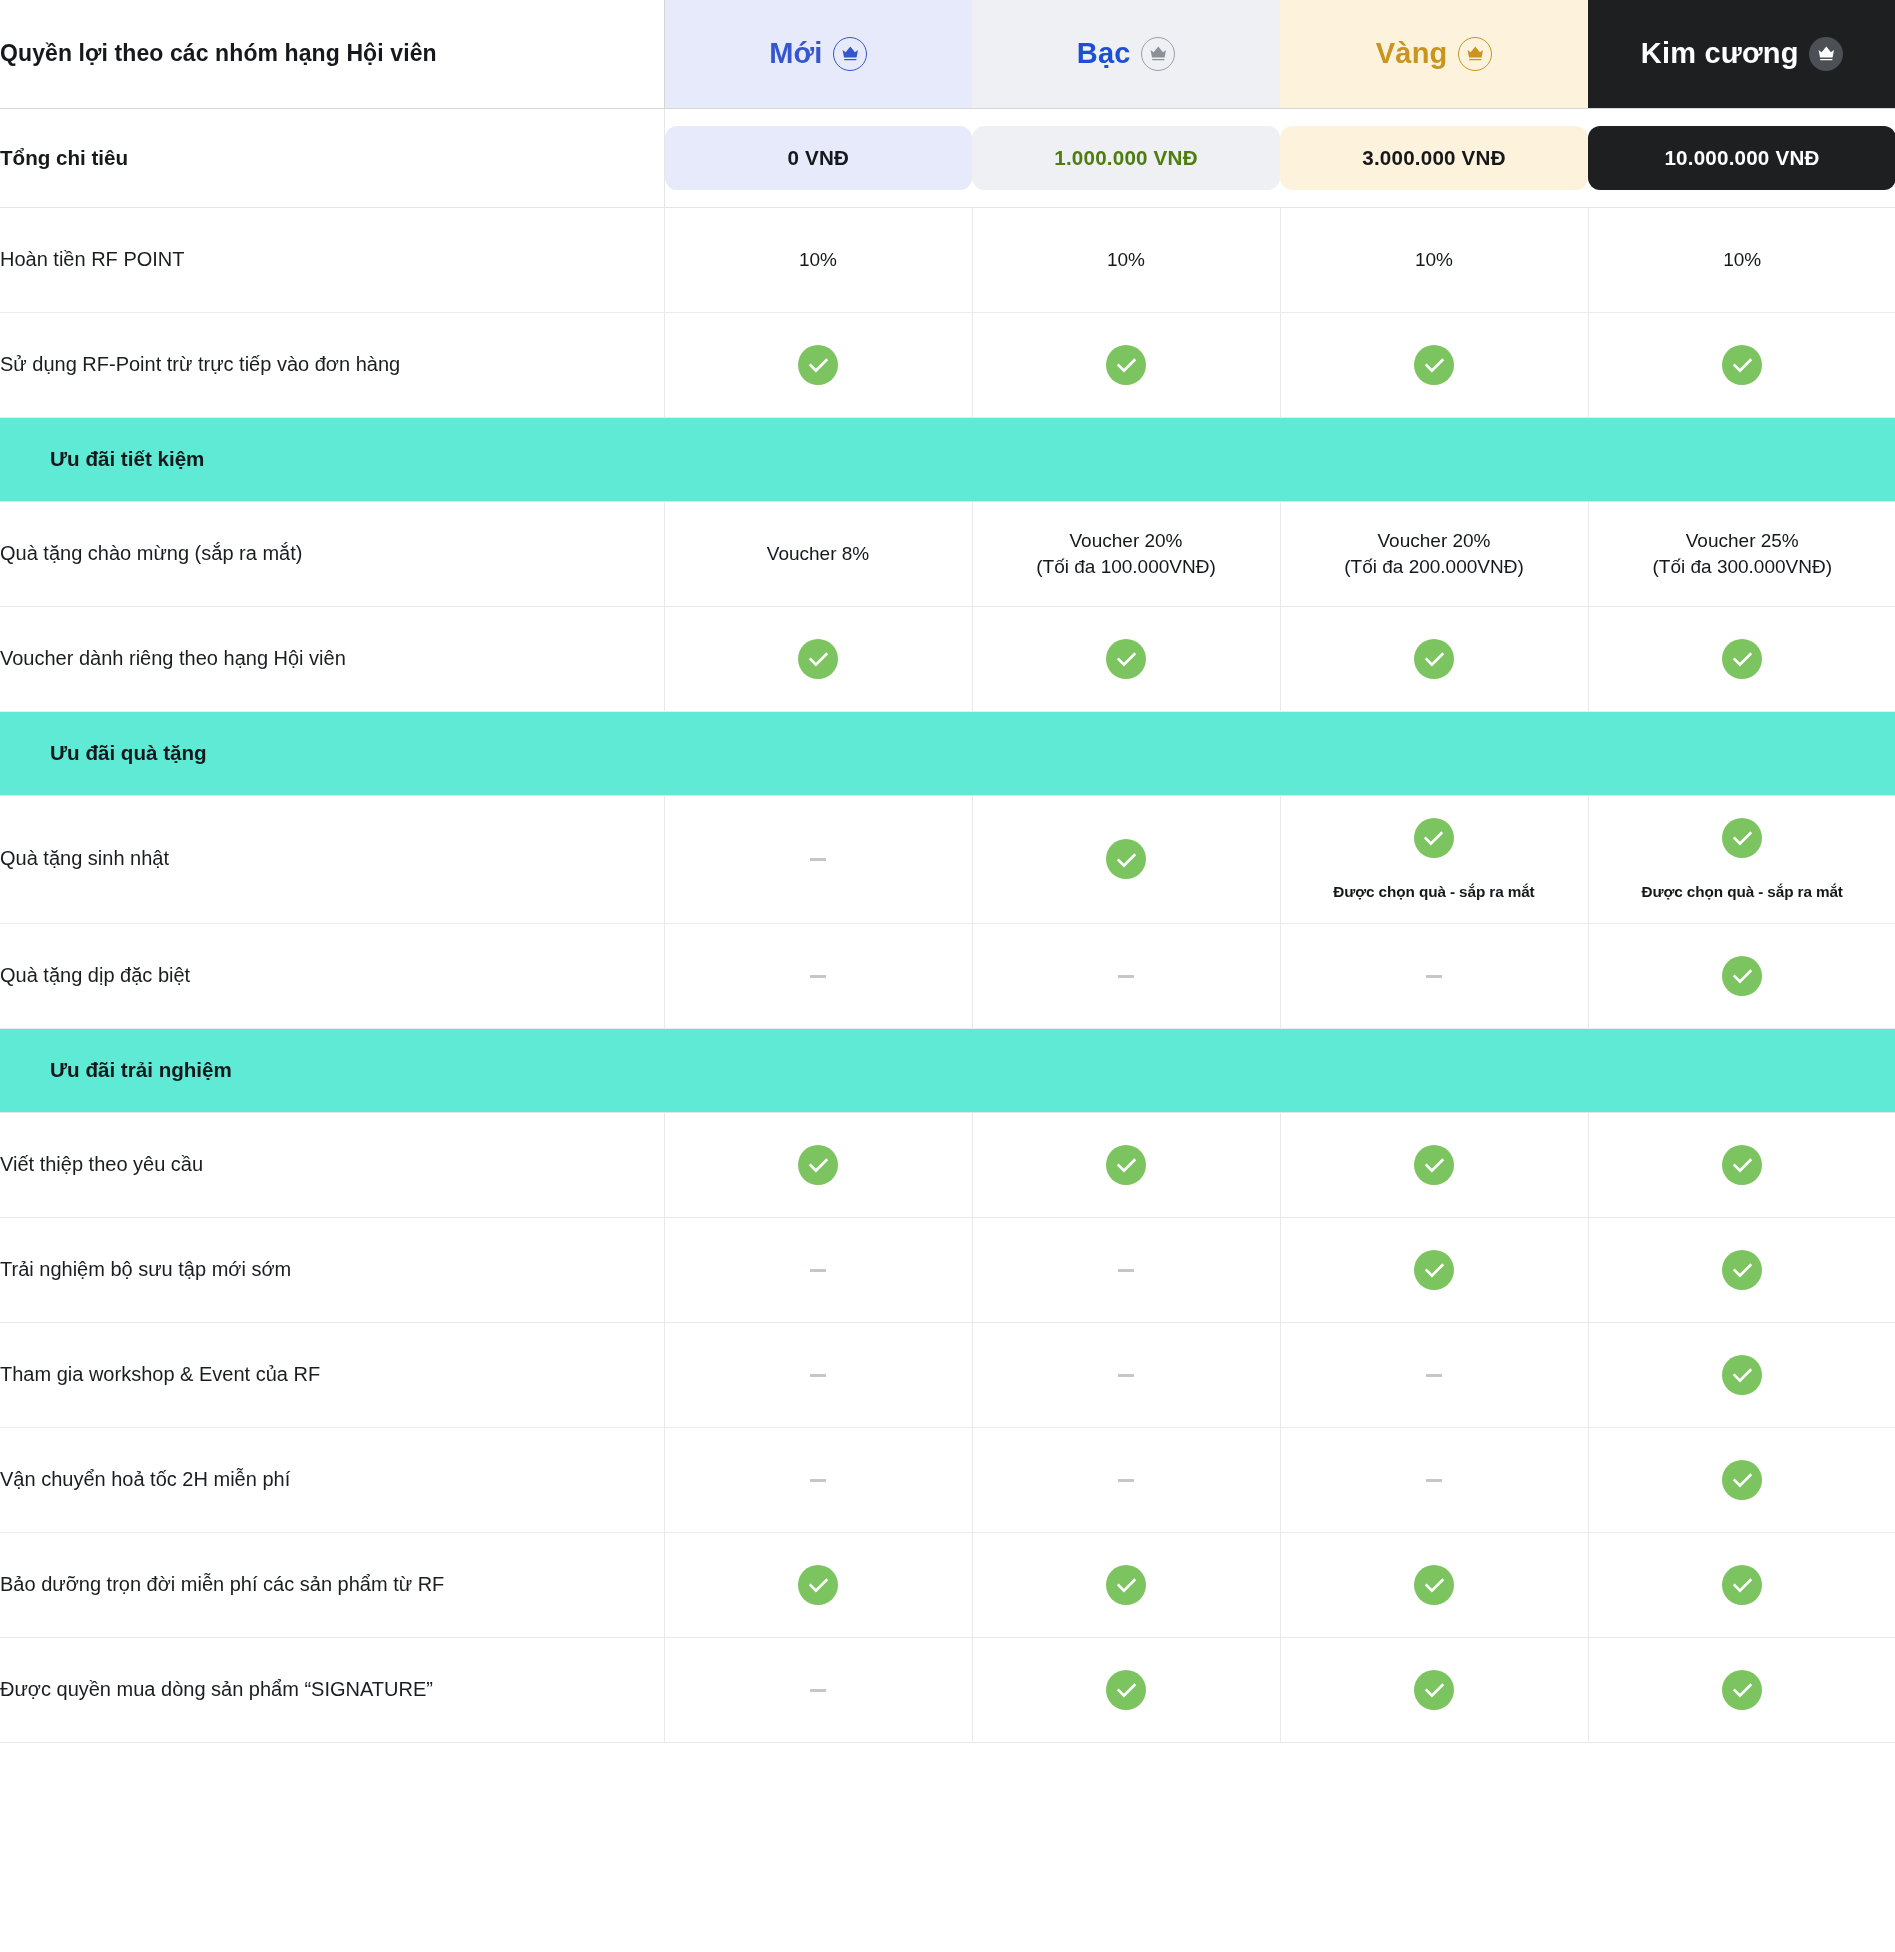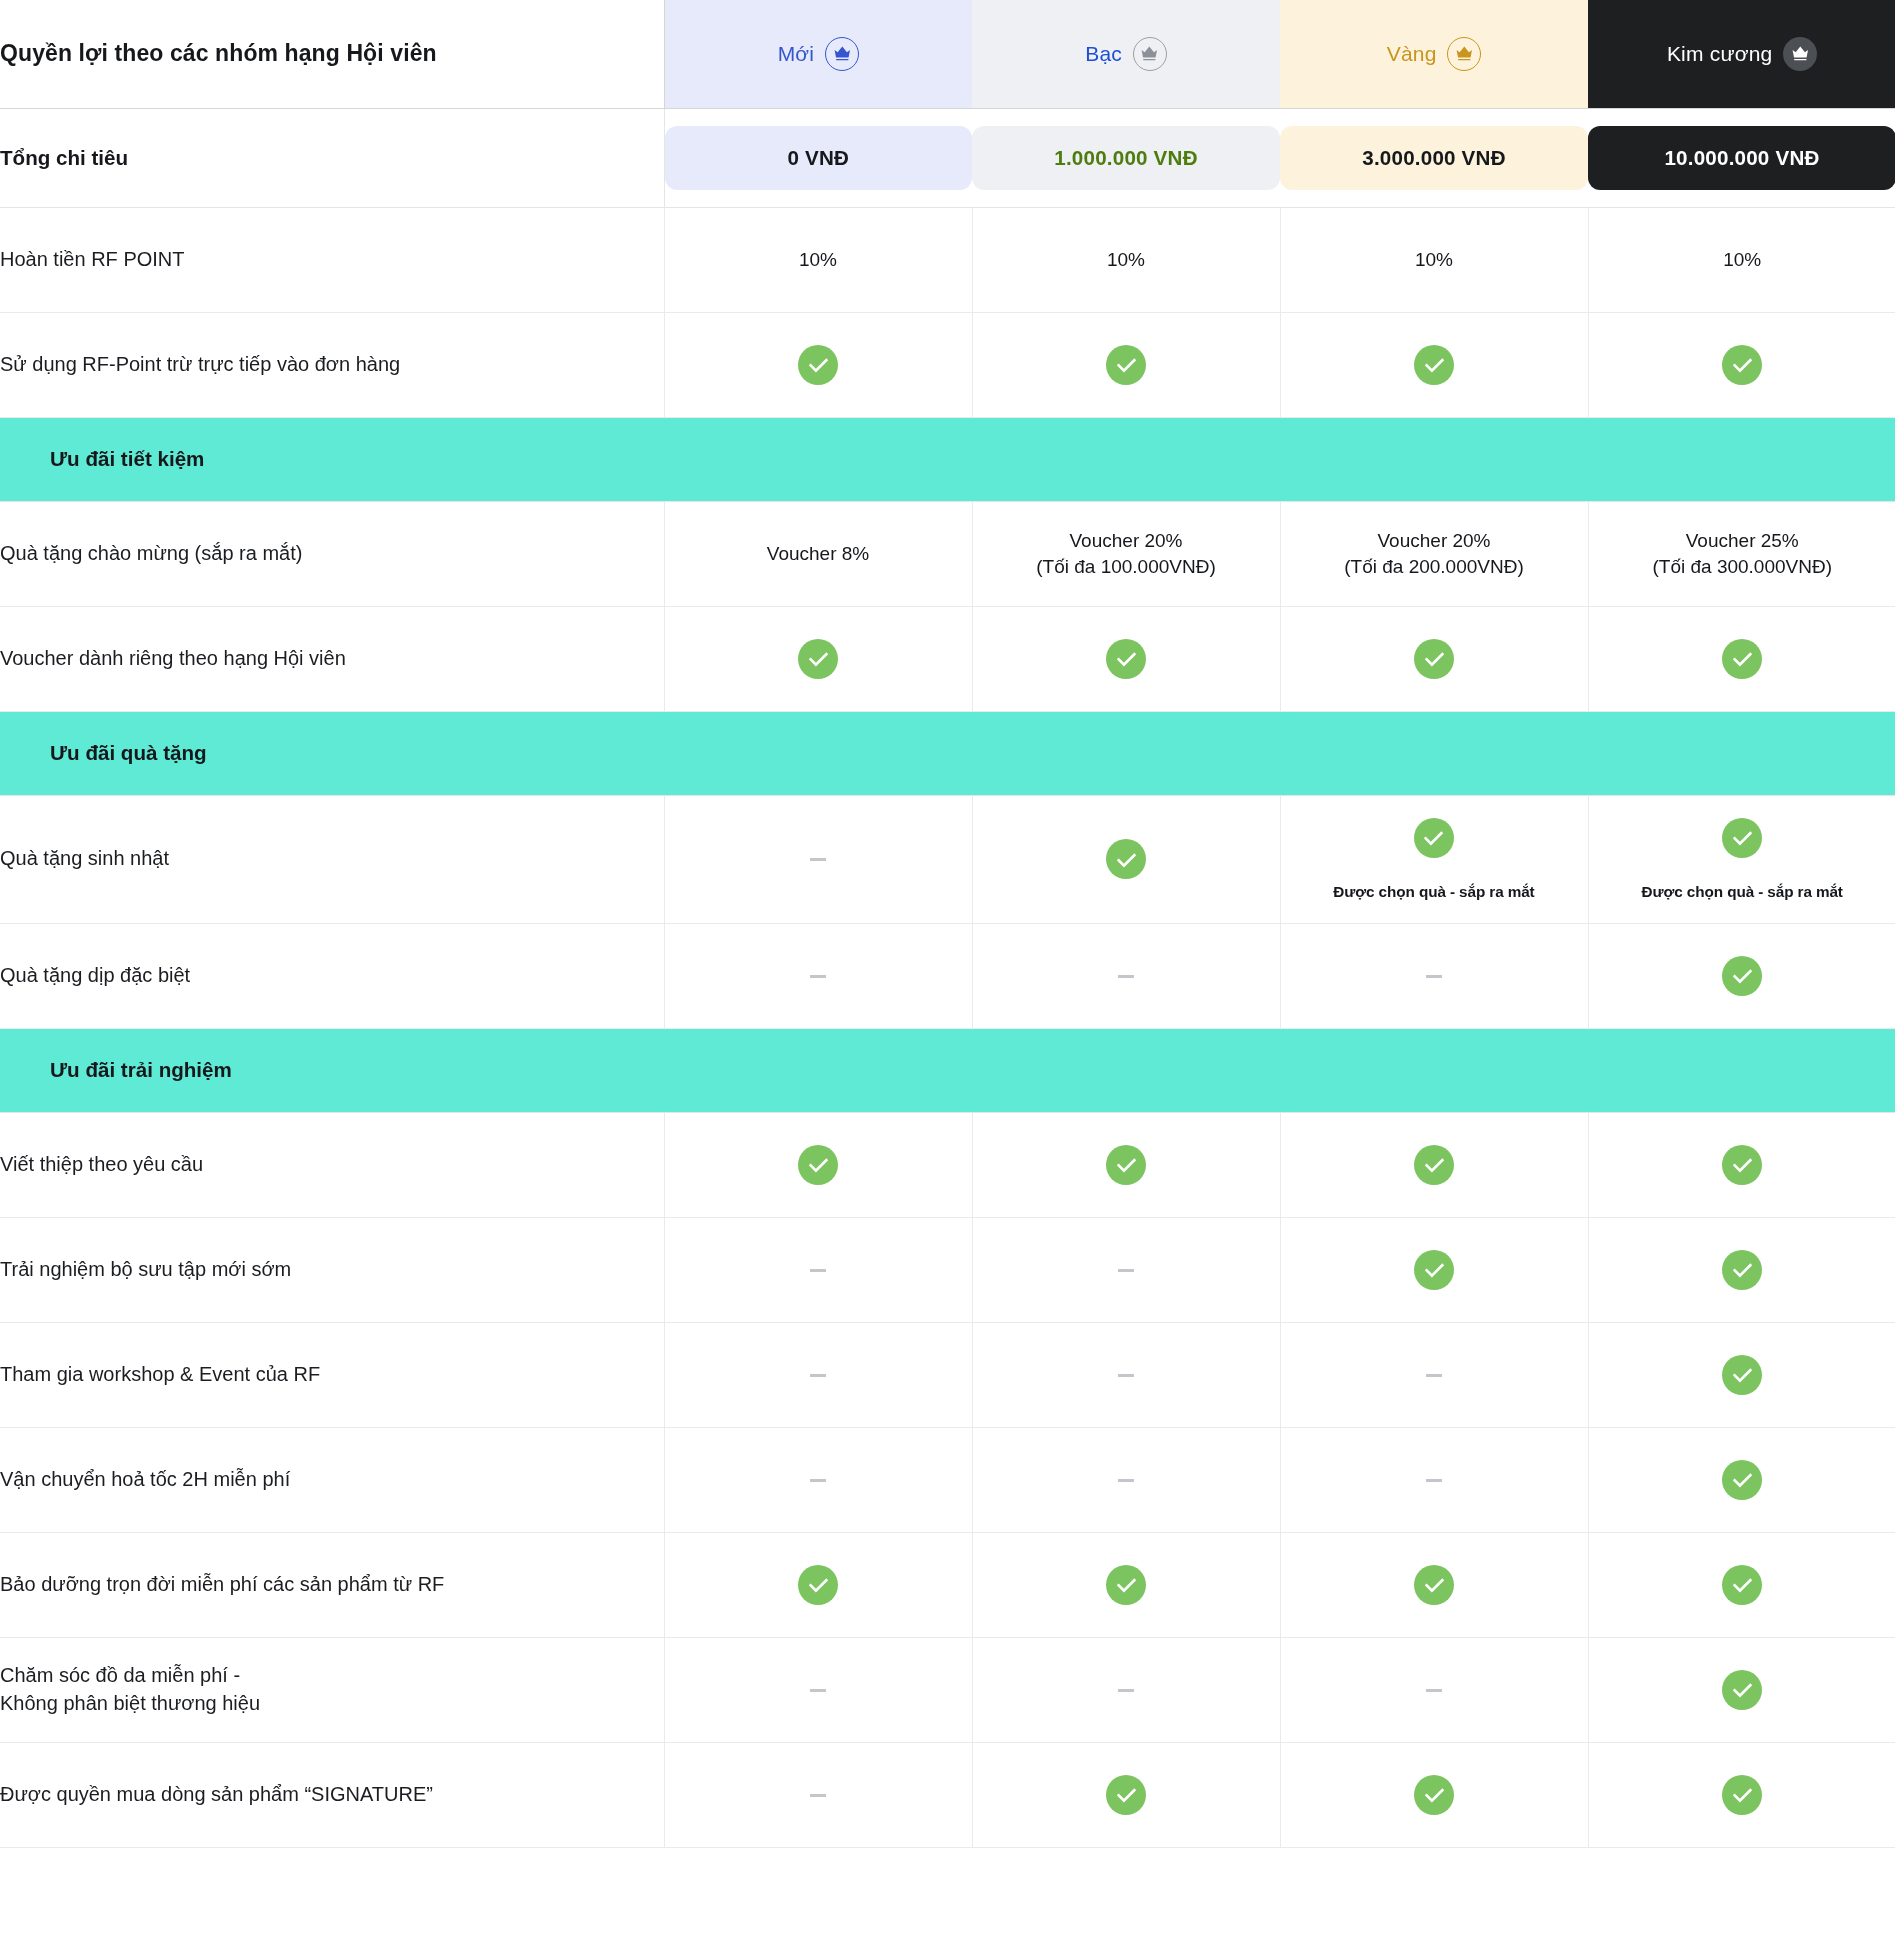--- a/index.html
+++ b/index.html
@@ -36,22 +36,22 @@
   td.header-tier {
     text-align: center;
   }
   .tier-head-inner {
     display: flex;
     align-items: center;
     justify-content: center;
     gap: 10.7px;
   }
   .tier-name {
-    font-size: 21px;
-    font-weight: 400;
+    font-size: 29px;
+    font-weight: 700;
     letter-spacing: 0.2px;
     line-height: 1;
   }
   .crown-badge {
     width: 34px; height: 34px;
     display: inline-flex; align-items: center; justify-content: center;
     border-radius: 50%;
     flex: none;
   }
   .crown-badge svg { width: 20.6px; height: 20.6px; display:block; }
@@ -485,33 +485,20 @@
           </span></td>
         <td class="f-cell"><span class="stack">
             <span class="check">
               <svg viewBox="0 0 24 24" aria-hidden="true">
                 <path d="M20.2 5.6 9.3 16.5 3.8 11l-1.9 1.9 7.4 7.4L22.1 7.5z" fill="#fff"></path>
               </svg>
             </span>
           </span></td>
       </tr>
       <tr class="feature-row std">
-        <td class="f-label">Chăm sóc đồ da miễn phí -<br>Không phân biệt thương hiệu</td>
-        <td class="f-cell"><span class="dash"></span></td>
-        <td class="f-cell"><span class="dash"></span></td>
-        <td class="f-cell"><span class="dash"></span></td>
-        <td class="f-cell"><span class="stack">
-            <span class="check">
-              <svg viewBox="0 0 24 24" aria-hidden="true">
-                <path d="M20.2 5.6 9.3 16.5 3.8 11l-1.9 1.9 7.4 7.4L22.1 7.5z" fill="#fff"></path>
-              </svg>
-            </span>
-          </span></td>
-      </tr>
-      <tr class="feature-row std">
         <td class="f-label">Được quyền mua dòng sản phẩm “SIGNATURE”</td>
         <td class="f-cell"><span class="dash"></span></td>
         <td class="f-cell"><span class="stack">
             <span class="check">
               <svg viewBox="0 0 24 24" aria-hidden="true">
                 <path d="M20.2 5.6 9.3 16.5 3.8 11l-1.9 1.9 7.4 7.4L22.1 7.5z" fill="#fff"></path>
               </svg>
             </span>
           </span></td>
         <td class="f-cell"><span class="stack">

